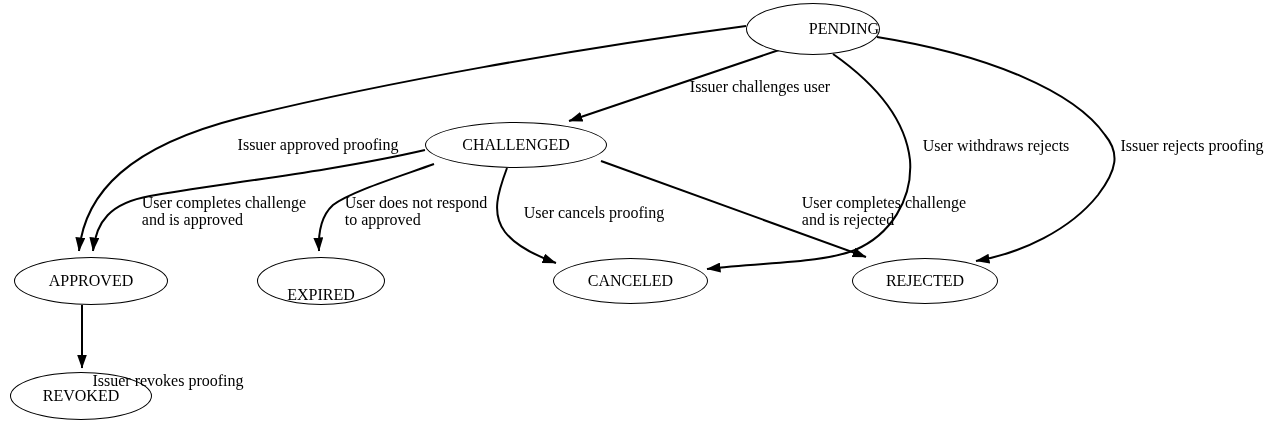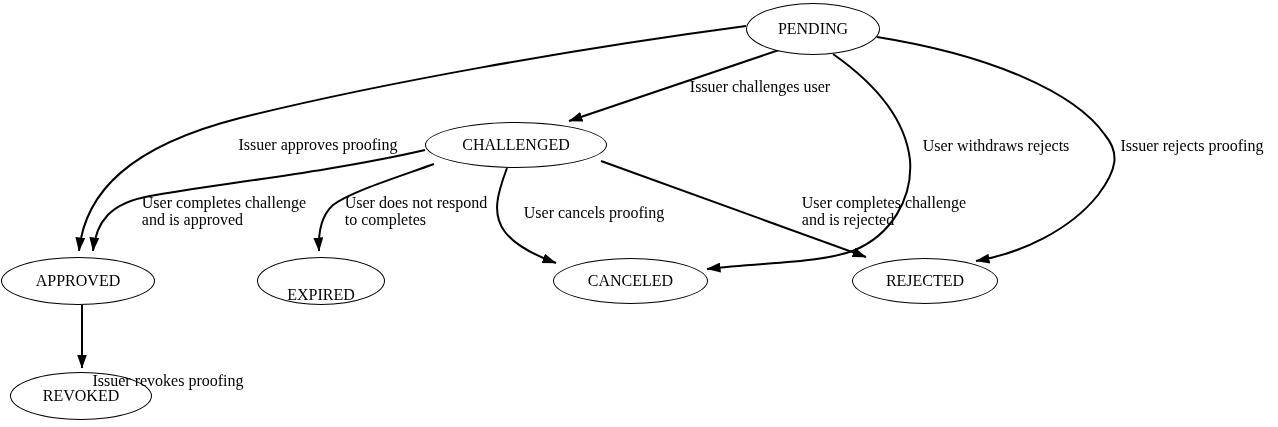--- a/index.html
+++ b/index.html
@@ -59,55 +59,55 @@
       <path d="M 425 150 C 330 172, 210 185, 150 196 C 110 203, 96 222, 93 251" marker-end="url(#arrow)"></path>
       <path d="M 434 164 C 395 178, 350 192, 333 205 C 322 215, 318 232, 319 251" marker-end="url(#arrow)"></path>
       <path d="M 507 168 C 498 192, 491 214, 505 232 C 516 246, 534 255, 556 263" marker-end="url(#arrow)"></path>
       <path d="M 601 161 L 866 257" marker-end="url(#arrow)"></path>
       <path d="M 833 54 C 870 80, 905 115, 910 160 C 913 200, 890 235, 855 250 C 822 263, 770 262, 707 269" marker-end="url(#arrow)"></path>
       <path d="M 877 37 C 990 55, 1075 92, 1105 135 C 1120 153, 1117 170, 1098 195 C 1070 230, 1022 253, 976 261" marker-end="url(#arrow)"></path>
       <path d="M 82 305 L 82 368" marker-end="url(#arrow)"></path>
     </g>
   </svg>
 
-  <div class="node" style="left:746px; top:3px; width:134px; height:52px;">
+  <div class="node" style="left:746px; top:3px; width:134px; height:52px;justify-content:flex-end;">
     <span>PENDING</span>
   </div>
   <div class="node" style="left:425px; top:122px; width:182px; height:46px;">
     <span>CHALLENGED</span>
   </div>
-  <div class="node" style="left:1px; top:257px; width:154px; height:48px;">
+  <div class="node" style="left:14px; top:257px; width:154px; height:48px;">
     <span>APPROVED</span>
   </div>
   <div class="node" style="left:257px; top:257px; width:128px; height:48px;align-items:flex-end;">
     <span>EXPIRED</span>
   </div>
   <div class="node" style="left:553px; top:258px; width:155px; height:46px;">
     <span>CANCELED</span>
   </div>
   <div class="node" style="left:10px; top:372px; width:142px; height:48px;">
     <span>REVOKED</span>
   </div>
   <div class="node" style="left:852px; top:258px; width:146px; height:46px;">
     <span>REJECTED</span>
   </div>
 
   <div class="elabel" style="left:760px; top:86px;">
     <span>Issuer challenges user</span>
   </div>
   <div class="elabel" style="left:318px; top:144px;">
-    <span>Issuer approves proofing</span>
+    <span>Issuer approved proofing</span>
   </div>
   <div class="elabel" style="left:224px; top:211px;">
     <div>User completes challenge</div>
     <div>and is approved</div>
   </div>
   <div class="elabel" style="left:416px; top:211px;">
     <div>User does not respond</div>
-    <div>to completes</div>
+    <div>to approved</div>
   </div>
   <div class="elabel" style="left:594px; top:212px;">
     <span>User cancels proofing</span>
   </div>
   <div class="elabel" style="left:884px; top:211px;">
     <div>User completes challenge</div>
     <div>and is rejected</div>
   </div>
   <div class="elabel" style="left:996px; top:145px;">
     <span>User withdraws rejects</span>

